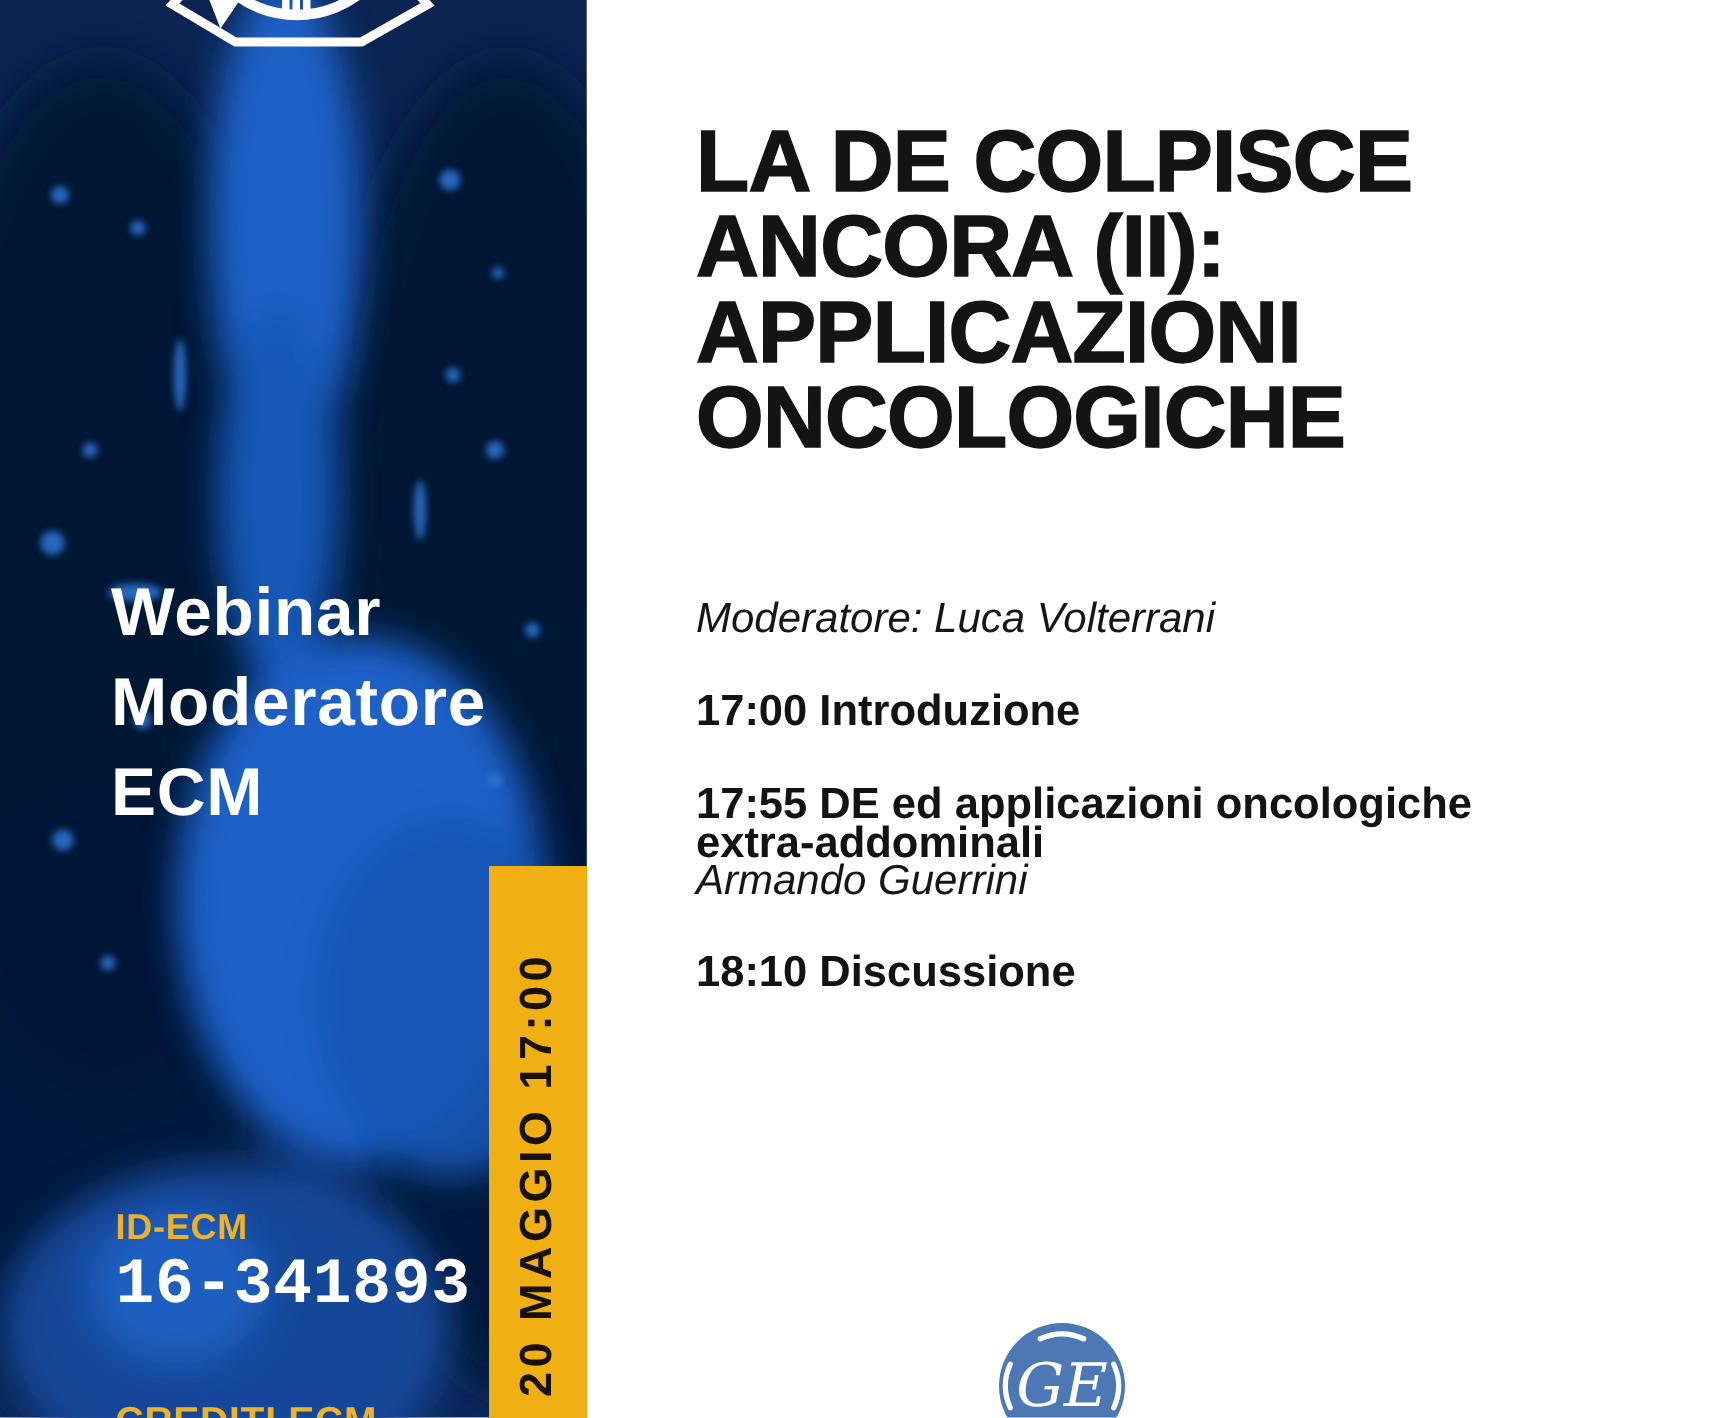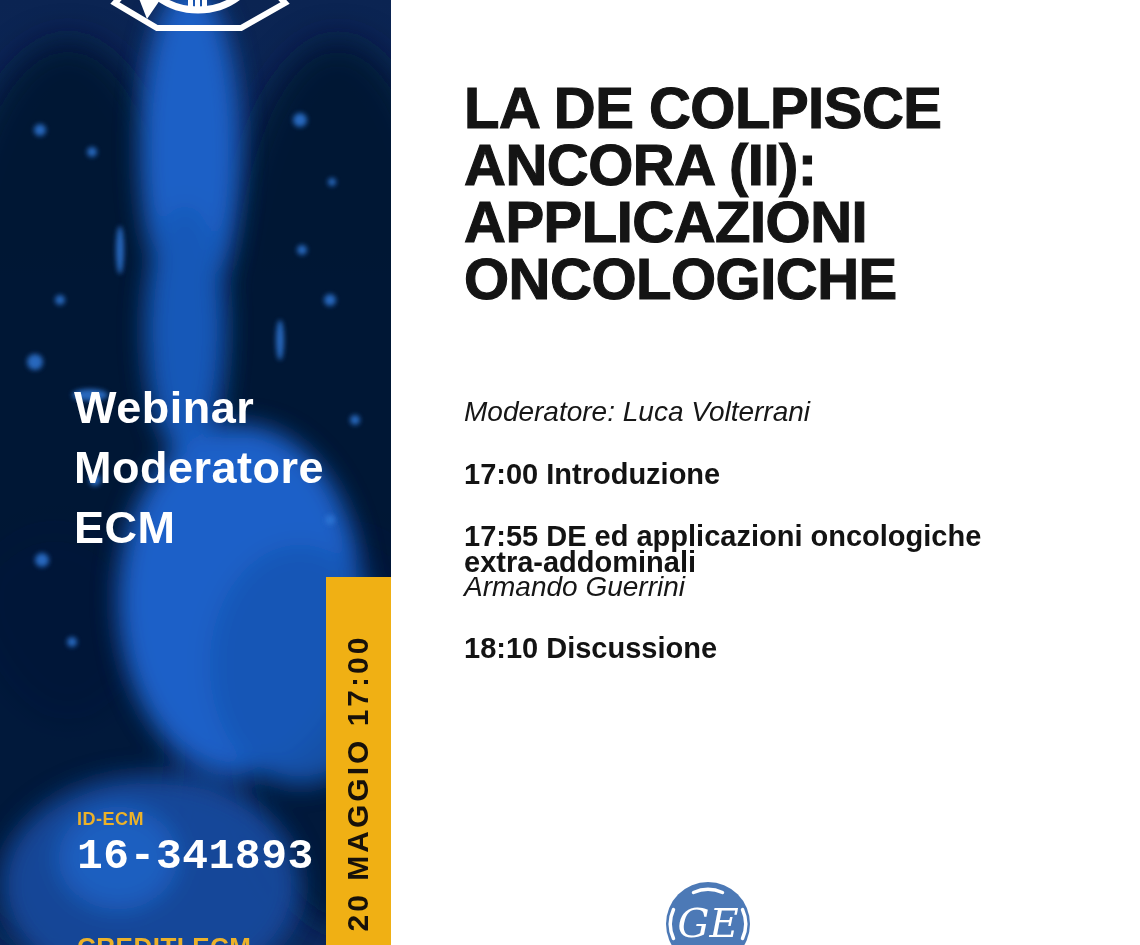--- a/index.html
+++ b/index.html
@@ -13,21 +13,21 @@
     position:absolute;left:0;top:0;width:391px;height:945px;
     background:#000000;overflow:hidden;
   }
   .ct-svg{position:absolute;left:0;top:0;width:391px;height:945px;display:block;}
   .badge-svg{position:absolute;left:110px;top:0;width:180px;height:34px;display:block;}
   .panel-heading{
     position:absolute;left:74px;top:378px;
     color:#ffffff;font-size:45px;font-weight:bold;line-height:60px;letter-spacing:.5px;
   }
   .id-block{position:absolute;left:77px;top:804px;}
-  .id-label{color:#ecb22a;font-size:18px;font-weight:bold;line-height:30px;letter-spacing:.5px;}
+  .id-label{color:#ecb22a;font-size:24px;font-weight:bold;line-height:30px;letter-spacing:.5px;}
   .id-value{color:#ffffff;font-size:43px;font-weight:bold;line-height:46px;letter-spacing:.5px;font-family:Liberation Mono, monospace;}
   .credits-label{
     position:absolute;left:77px;top:932px;
     color:#ecb22a;font-size:26px;font-weight:bold;line-height:30px;letter-spacing:.5px;
     white-space:nowrap;
   }
   
   .ribbon{
     position:absolute;left:326px;top:577px;width:65px;height:368px;
     background:#f0b014;

